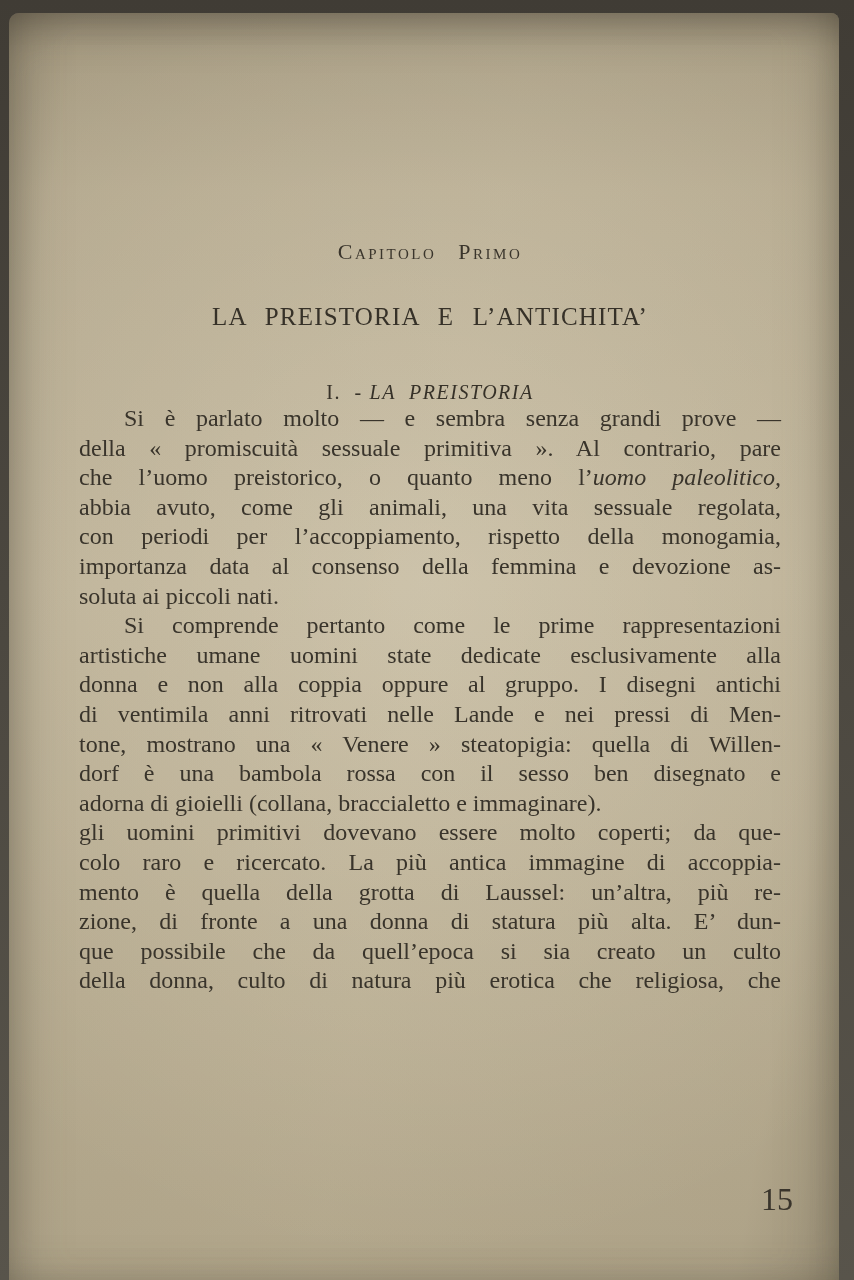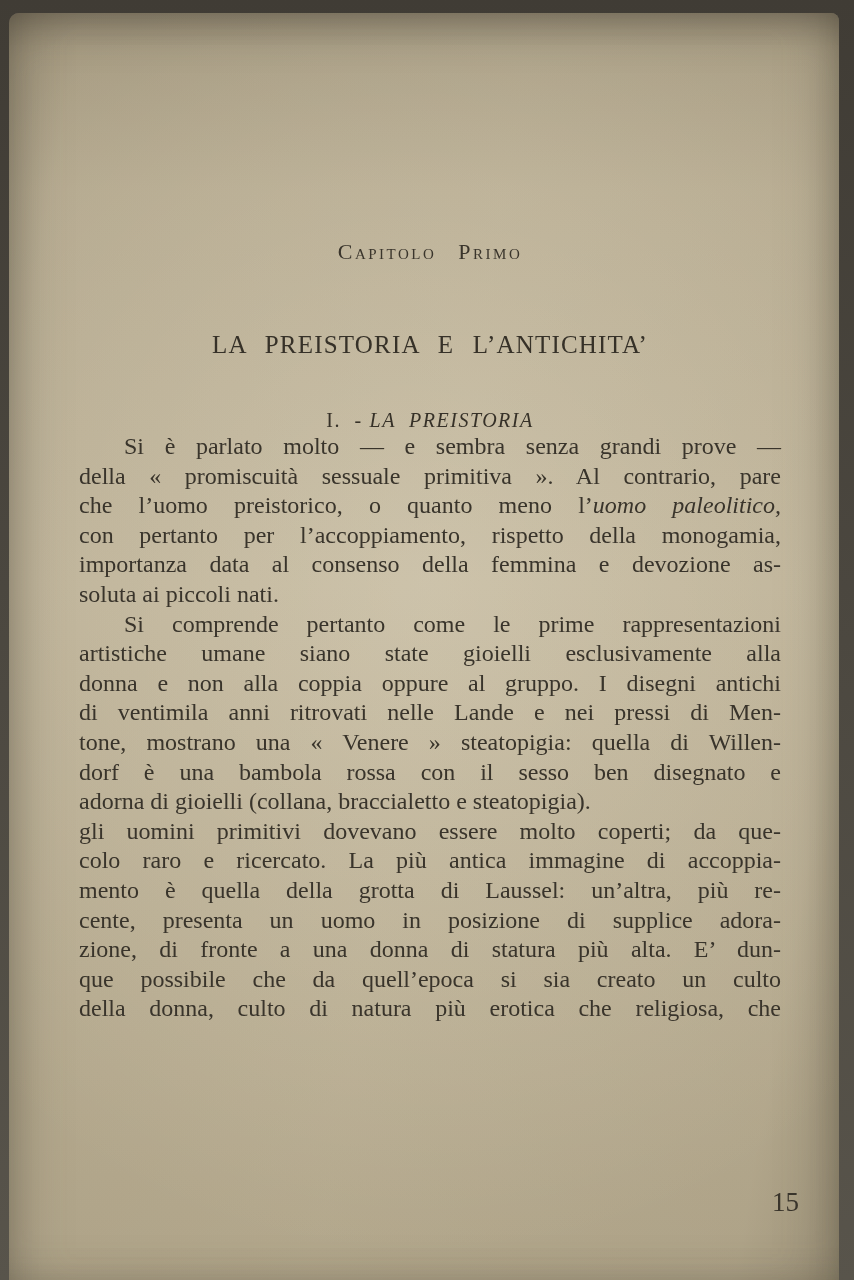--- a/index.html
+++ b/index.html
@@ -44,21 +44,21 @@
   .chapter {
     margin-top: 226px;
     text-align: center;
     font-variant: small-caps;
     font-size: 22px;
     letter-spacing: 2.5px;
     word-spacing: 14px;
     color: #3a352c;
   }
   .page-title {
-    margin-top: 66px;
+    margin-top: 38px;
     text-align: center;
     font-size: 25px;
     letter-spacing: 1.2px;
     word-spacing: 11px;
     color: #363128;
   }
   .section-heading {
     margin-top: 50px;
     text-align: center;
     font-size: 20px;
@@ -73,23 +73,23 @@
   .line {
     line-height: 29.6px;
     text-align: justify;
     text-align-last: justify;
     white-space: normal;
   }
   .line.first { text-indent: 45px; }
   .line.last { text-align-last: left; }
   .page-number {
     position: absolute;
-    right: 40px;
+    right: 46px;
     bottom: 62px;
-    font-size: 27px;
+    font-size: 32px;
     color: #39342b;
   }
 </style>
 </head>
 <body>
 
 <div class="photo-frame">
   <div class="paper">
     <div class="content">
 
@@ -99,38 +99,38 @@
 
       <div class="section-heading">
         <span>I. -</span><i>LA PREISTORIA</i>
       </div>
 
       <div class="body-text">
           <div class="paragraph">
             <div class="line first"><span>Si è parlato molto — e sembra senza grandi prove —</span></div>
             <div class="line"><span>della « promiscuità sessuale primitiva ». Al contrario, pare</span></div>
             <div class="line"><span>che l’uomo preistorico, o quanto meno l’</span><i>uomo paleolitico,</i></div>
-            <div class="line"><span>con pertanto per l’accoppiamento, rispetto della monogamia,</span></div>
+            <div class="line"><span>abbia avuto, come gli animali, una vita sessuale regolata,</span></div>
+            <div class="line"><span>con periodi per l’accoppiamento, rispetto della monogamia,</span></div>
             <div class="line"><span>importanza data al consenso della femmina e devozione as-</span></div>
             <div class="line last"><span>soluta ai piccoli nati.</span></div>
           </div>
           <div class="paragraph">
             <div class="line first"><span>Si comprende pertanto come le prime rappresentazioni</span></div>
-            <div class="line"><span>artistiche umane siano state gioielli esclusivamente alla</span></div>
+            <div class="line"><span>artistiche umane uomini state dedicate esclusivamente alla</span></div>
             <div class="line"><span>donna e non alla coppia oppure al gruppo. I disegni antichi</span></div>
             <div class="line"><span>di ventimila anni ritrovati nelle Lande e nei pressi di Men-</span></div>
             <div class="line"><span>tone, mostrano una « Venere » steatopigia: quella di Willen-</span></div>
             <div class="line"><span>dorf è una bambola rossa con il sesso ben disegnato e</span></div>
-            <div class="line last"><span>adorna di gioielli (collana, braccialetto e steatopigia).</span></div>
+            <div class="line last"><span>adorna di gioielli (collana, braccialetto e immaginare).</span></div>
           </div>
           <div class="paragraph">
             <div class="line"><span>gli uomini primitivi dovevano essere molto coperti; da que-</span></div>
             <div class="line"><span>colo raro e ricercato. La più antica immagine di accoppia-</span></div>
             <div class="line"><span>mento è quella della grotta di Laussel: un’altra, più re-</span></div>
-            <div class="line"><span>cente, presenta un uomo in posizione di supplice adora-</span></div>
             <div class="line"><span>zione, di fronte a una donna di statura più alta. E’ dun-</span></div>
             <div class="line"><span>que possibile che da quell’epoca si sia creato un culto</span></div>
             <div class="line"><span>della donna, culto di natura più erotica che religiosa, che</span></div>
           </div>
         </div>
 
     </div>
     <div class="page-number">15</div>
   </div>
 </div>

